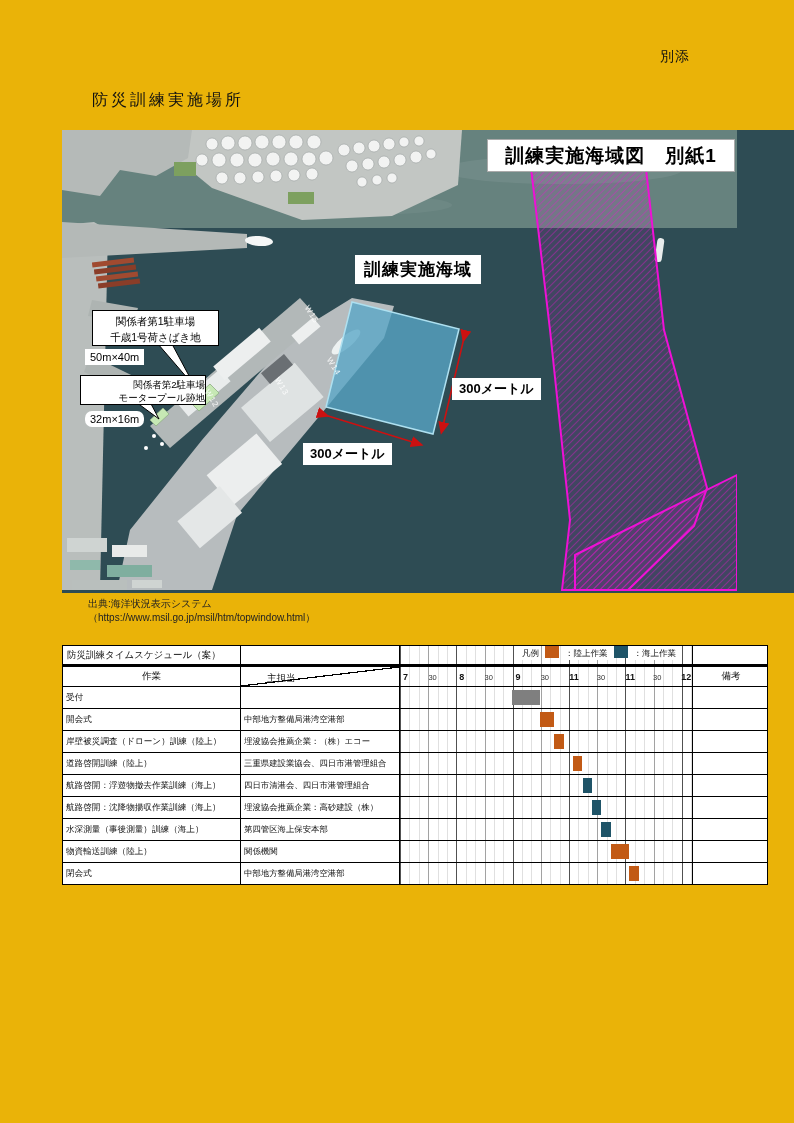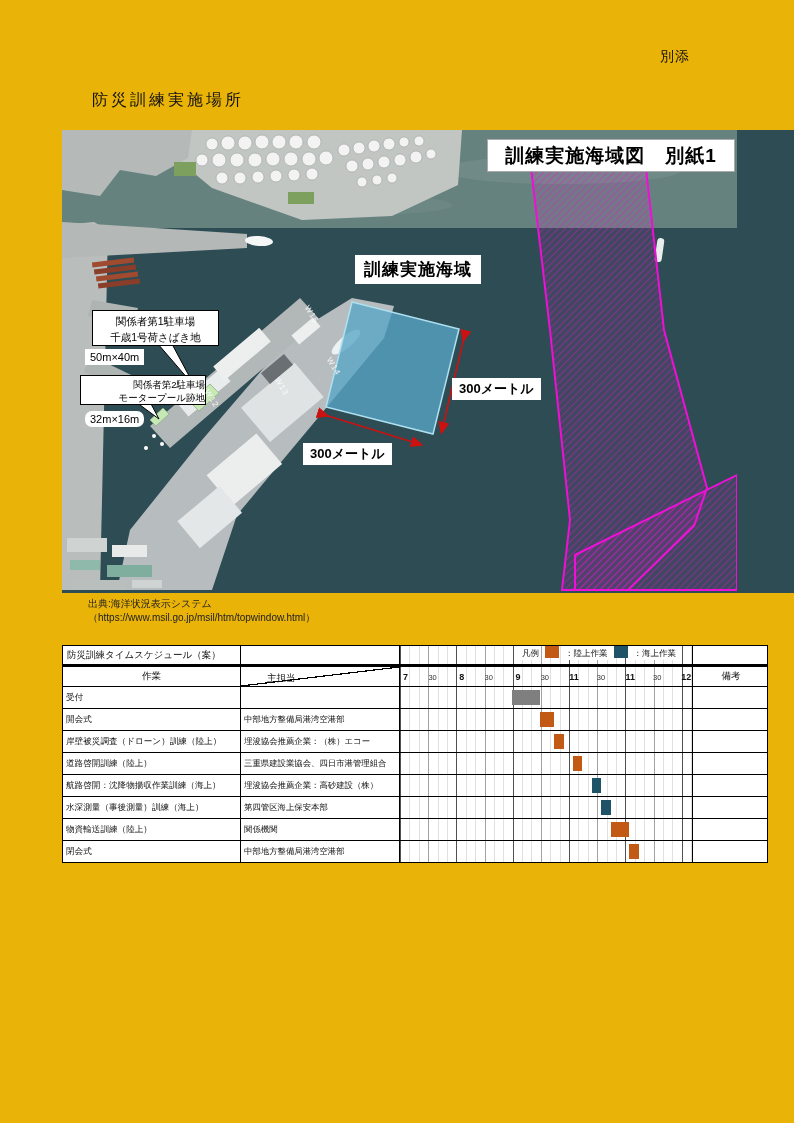--- a/index.html
+++ b/index.html
@@ -282,20 +282,28 @@
     </div>
     <div class="row drow">
       <div class="cell c-task">道路啓開訓練（陸上）</div>
       <div class="cell c-lead">三重県建設業協会、四日市港管理組合</div>
       <div class="cell timegrid">
           <div class="bar" style="left: 59.2885%; width: 3.21154%; background: rgb(194, 90, 21);"></div>
         </div>
       <div class="cell"></div>
     </div>
     <div class="row drow">
+      <div class="cell c-task">航路啓開：浮遊物撤去作業訓練（海上）</div>
+      <div class="cell c-lead">四日市清港会、四日市港管理組合</div>
+      <div class="cell timegrid">
+          <div class="bar" style="left: 62.5%; width: 3.21154%; background: rgb(31, 84, 104);"></div>
+        </div>
+      <div class="cell"></div>
+    </div>
+    <div class="row drow">
       <div class="cell c-task">航路啓開：沈降物揚収作業訓練（海上）</div>
       <div class="cell c-lead">埋浚協会推薦企業：高砂建設（株）</div>
       <div class="cell timegrid">
           <div class="bar" style="left: 65.7115%; width: 3.19231%; background: rgb(31, 84, 104);"></div>
         </div>
       <div class="cell"></div>
     </div>
     <div class="row drow">
       <div class="cell c-task">水深測量（事後測量）訓練（海上）</div>
       <div class="cell c-lead">第四管区海上保安本部</div>

